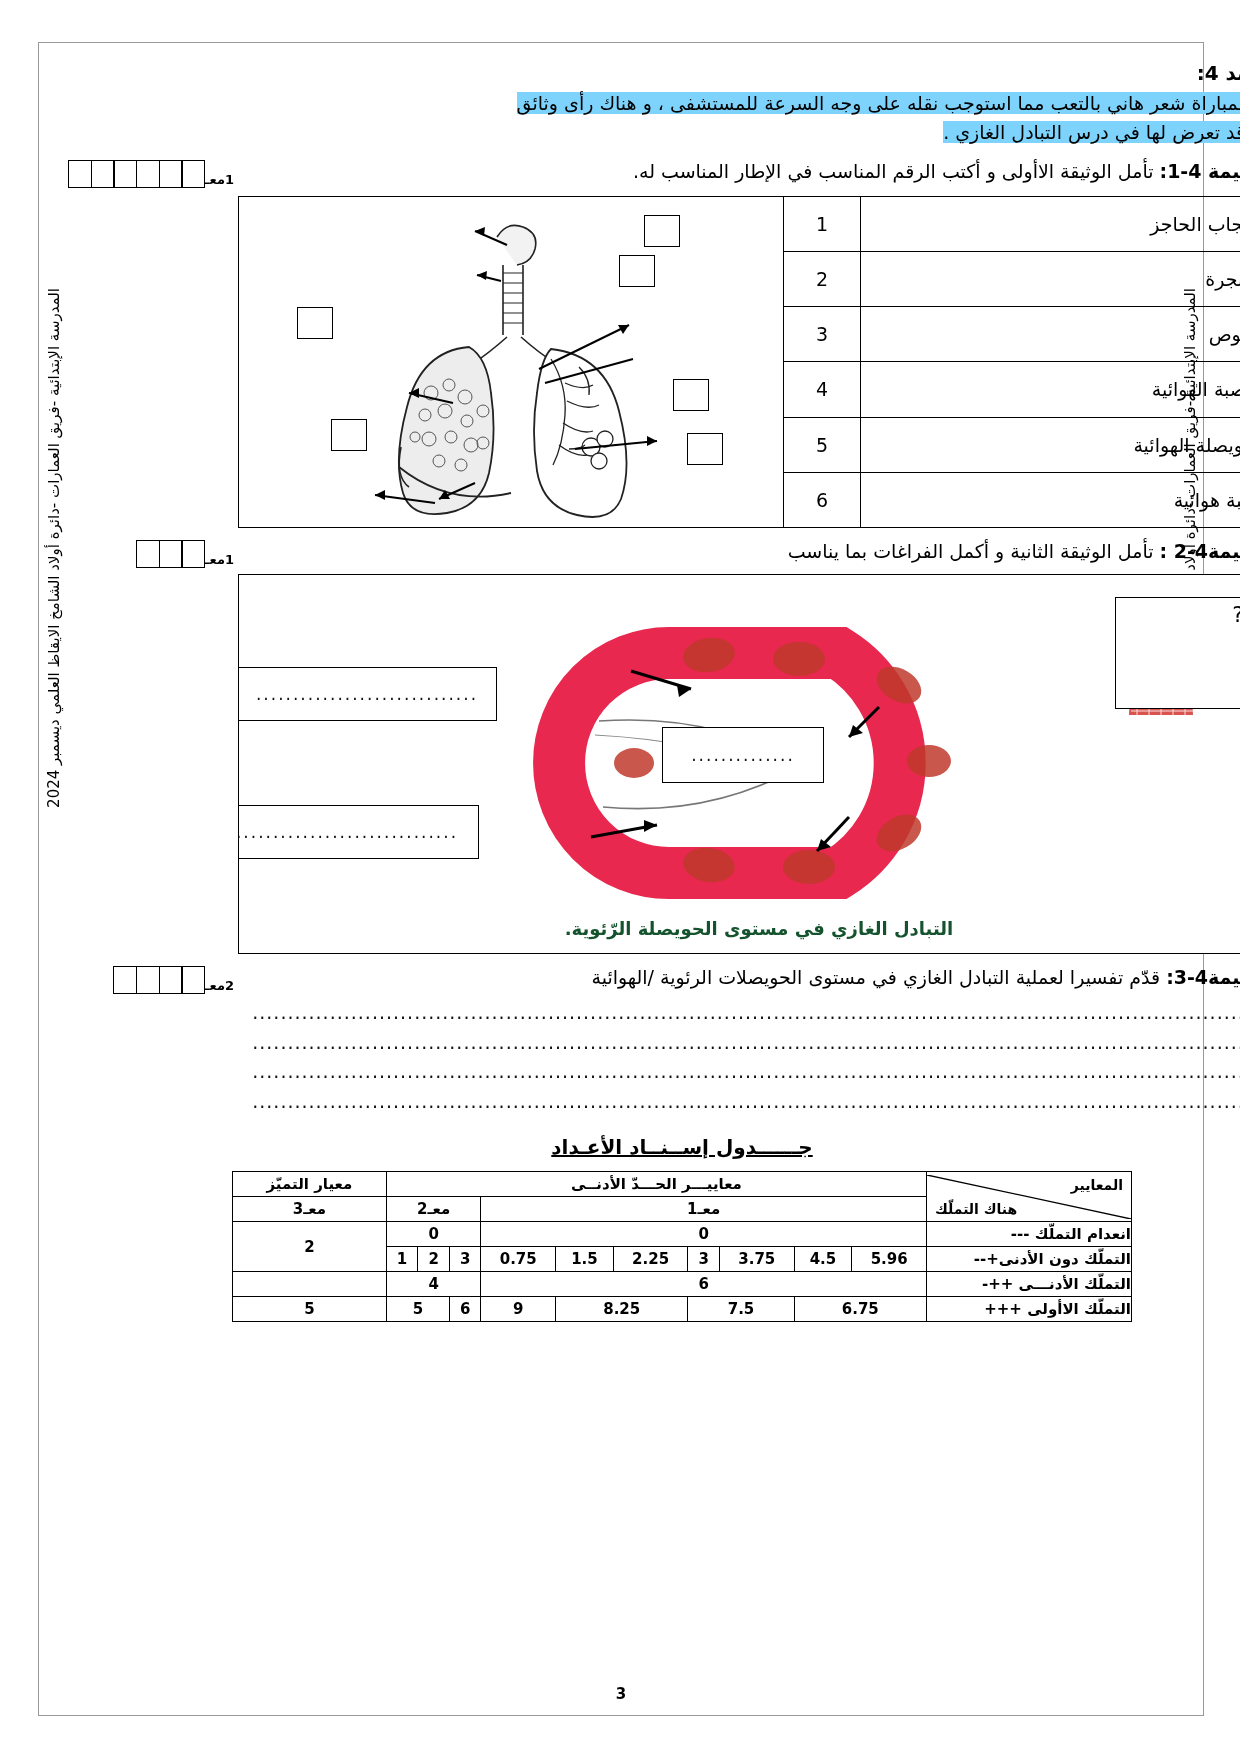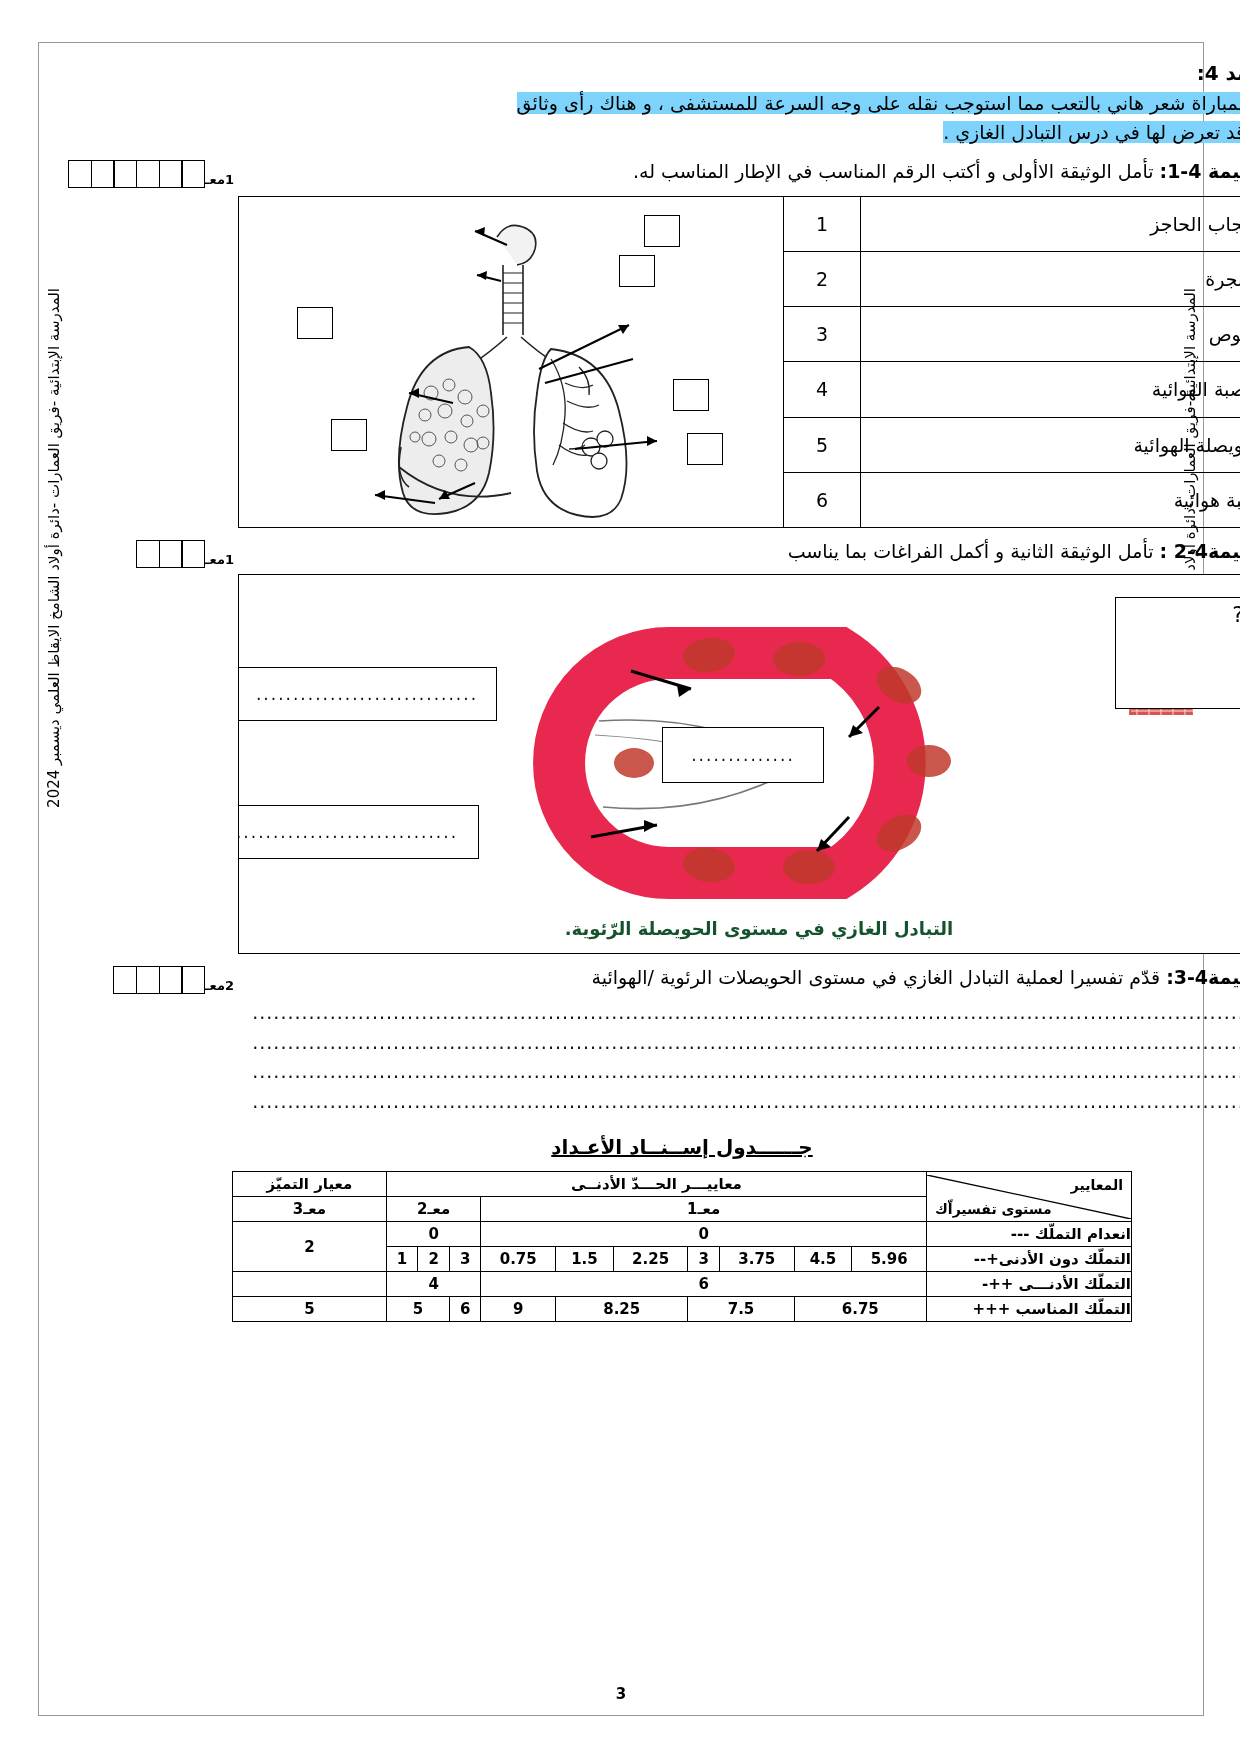--- a/index.html
+++ b/index.html
@@ -289,21 +289,21 @@
 
       <table class="gtbl">
         <tbody>
             <tr>
           <td rowspan="2" style="width:200px;padding:0;">
             <div class="corner">
               <svg class="slash" viewBox="0 0 200 44" preserveAspectRatio="none">
                     <line x1="0" y1="0" x2="200" y2="44" stroke="#000" stroke-width="1.3"></line>
                   </svg>
               <span class="a">المعايير</span>
-              <span class="b">مستوى تفسيراّك</span>
+              <span class="b">هناك التملّك</span>
             </div>
           </td>
           <td colspan="10">معاييـــر الحـــدّ الأدنــى</td>
           <td colspan="2">معيار التميّز</td>
         </tr>
         <tr>
           <td colspan="7">معـ1</td>
           <td colspan="3">معـ2</td>
           <td colspan="2">معـ3</td>
         </tr>
@@ -330,21 +330,21 @@
         </tr>
 
         <tr>
           <td class="crit">التملّك الأدنـــى ++-</td>
           <td colspan="7">6</td>
           <td colspan="3">4</td>
           <td colspan="2"></td>
         </tr>
 
         <tr>
-          <td class="crit">التملّك المناسب +++</td>
+          <td class="crit">التملّك الاأولى +++</td>
           <td colspan="2">6.75</td>
           <td colspan="2">7.5</td>
           <td colspan="2">8.25</td>
           <td>9</td>
           <td>6</td>
           <td colspan="2">5</td>
           <td colspan="2">5</td>
         </tr>
       </tbody>
         </table>

